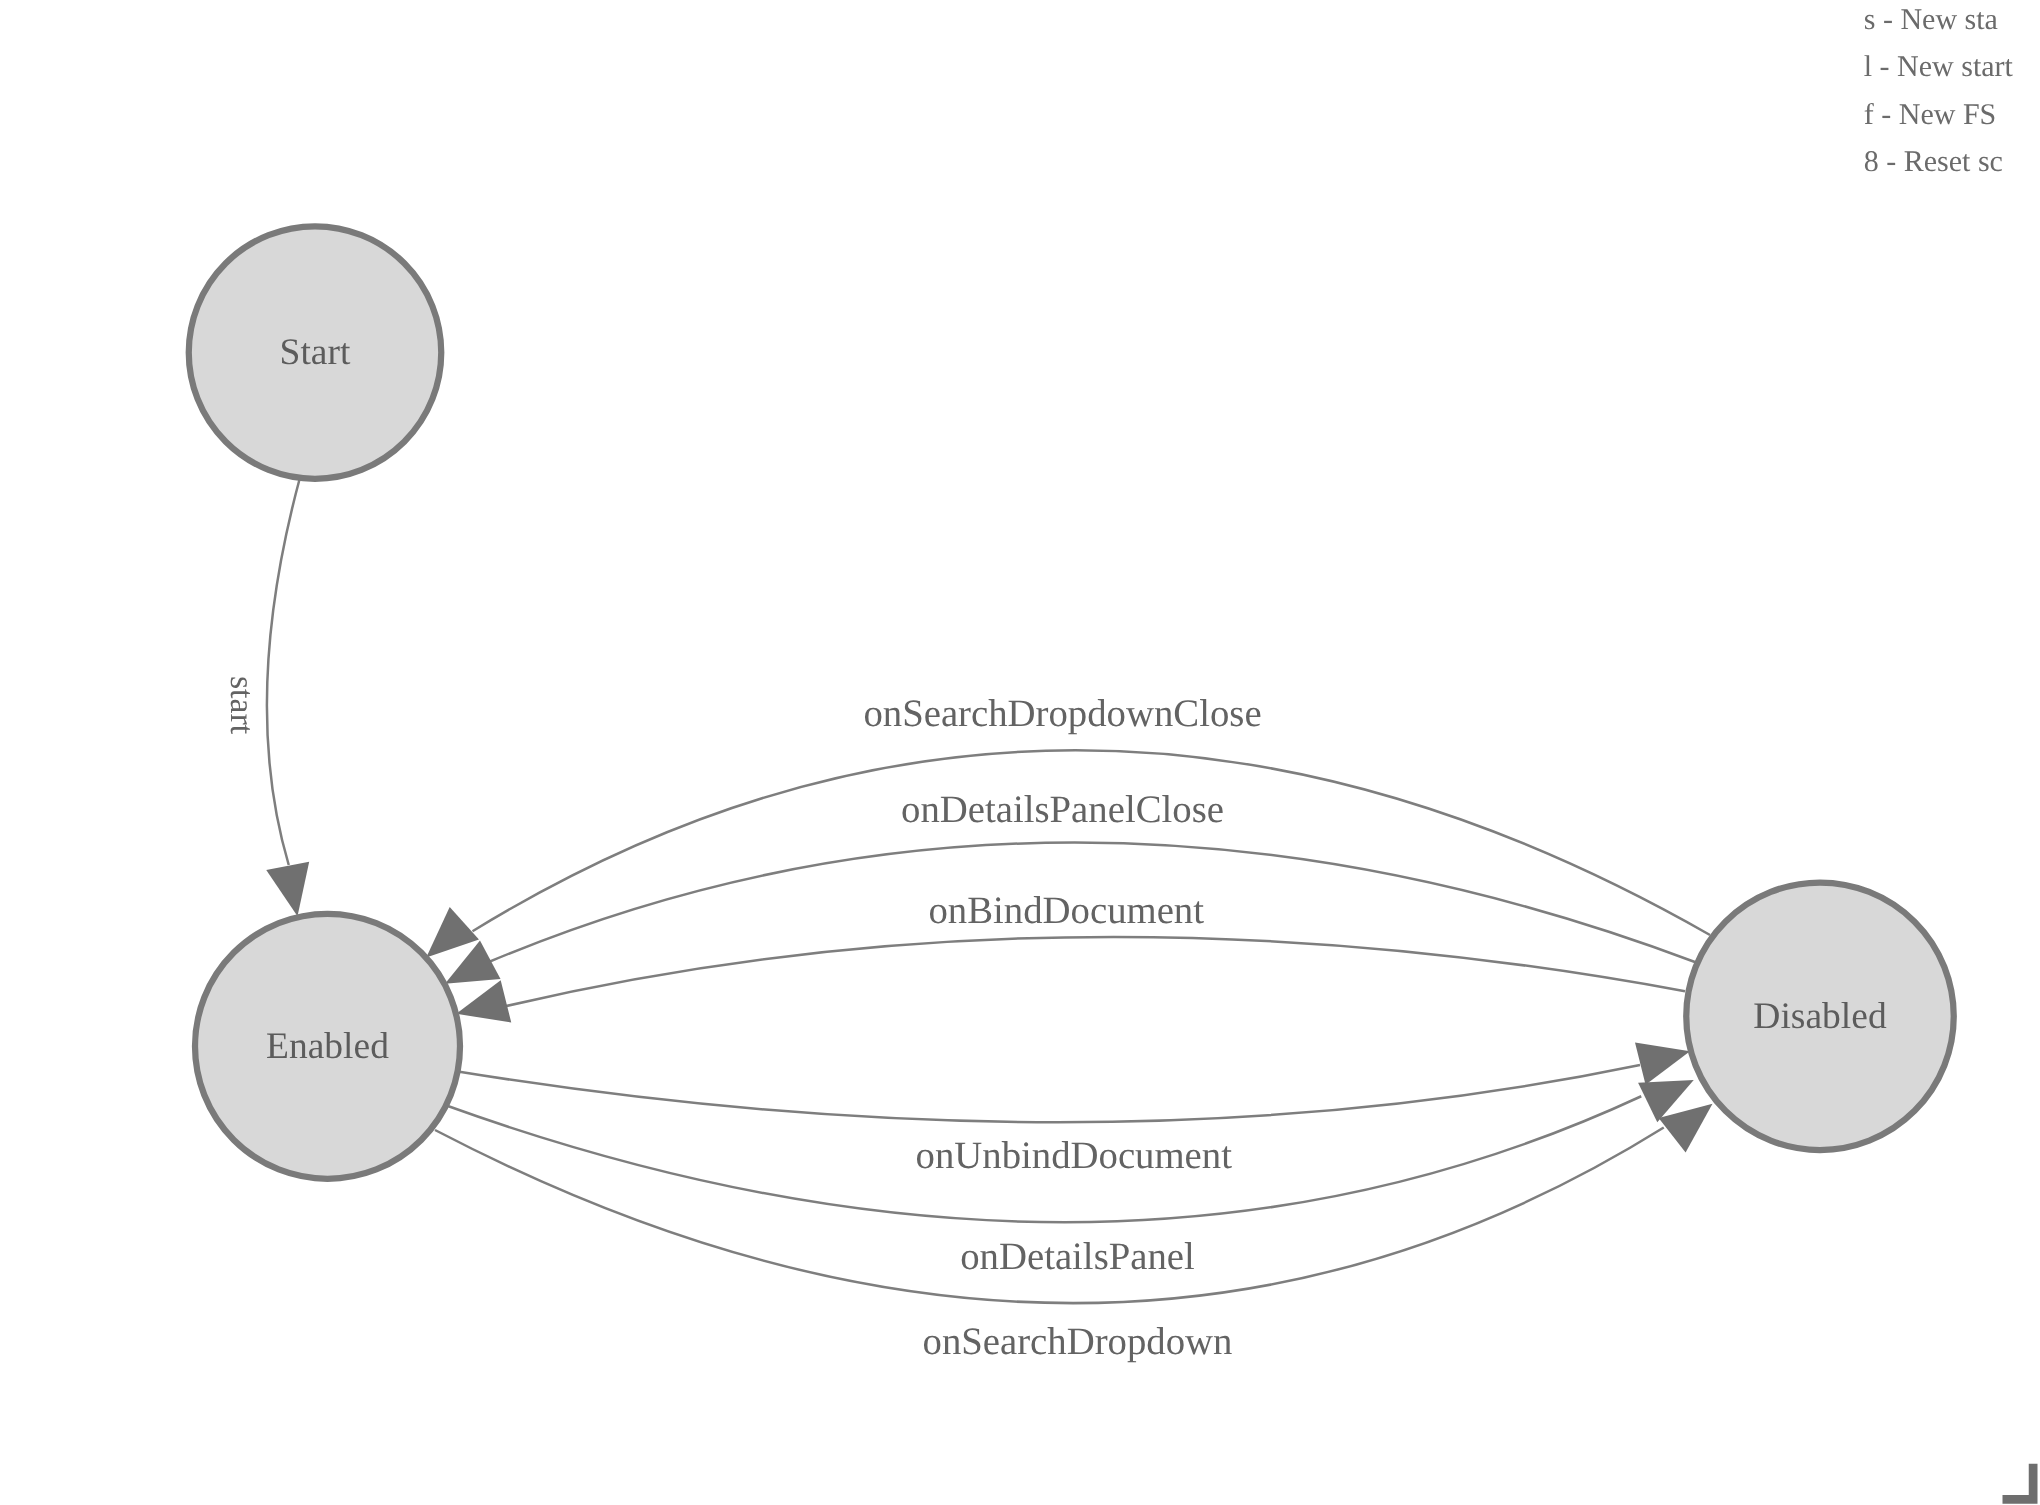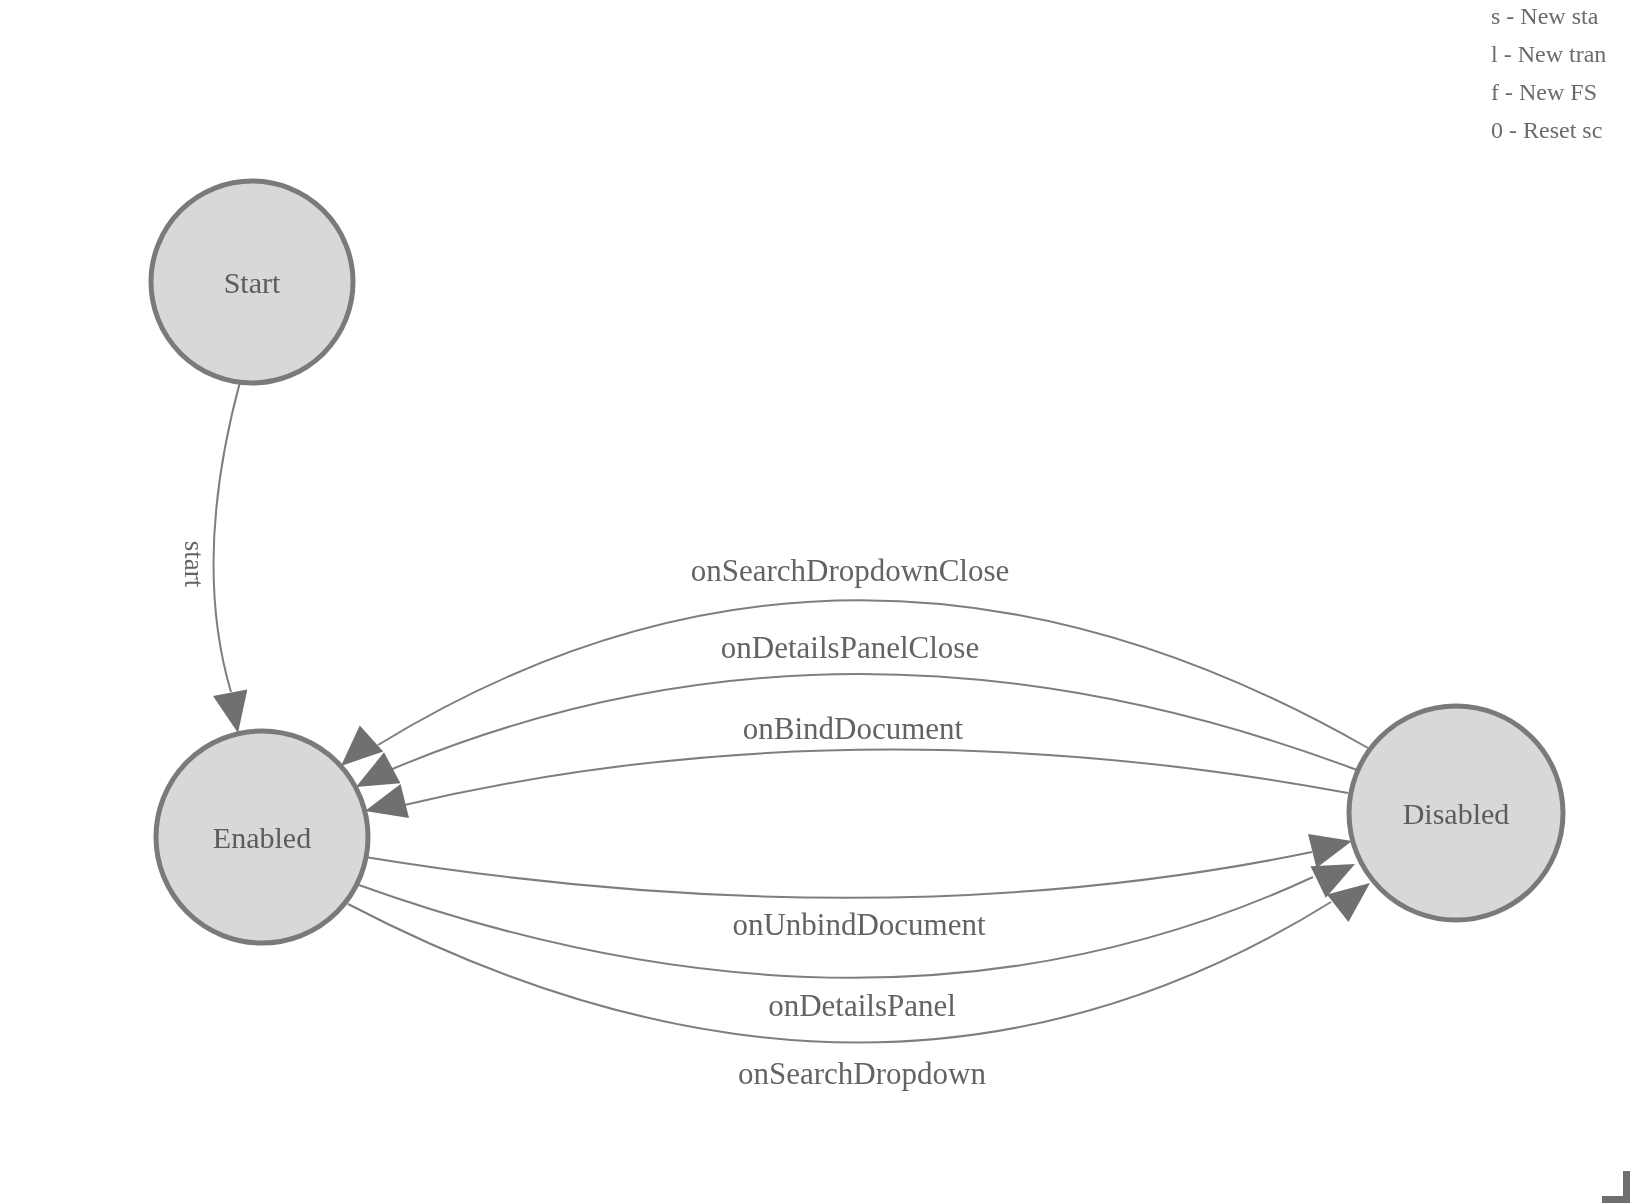--- a/index.html
+++ b/index.html
@@ -94,17 +94,17 @@
       <text x="252" y="282" class="node-label" dominant-baseline="central">Start</text>
       <circle cx="262" cy="837" r="106" class="node-circle"></circle>
       <text x="262" y="837" class="node-label" dominant-baseline="central">Enabled</text>
       <circle cx="1456" cy="813" r="107" class="node-circle"></circle>
       <text x="1456" y="813" class="node-label" dominant-baseline="central">Disabled</text>
       <polyline points="1602,1199.5 1626.5,1199.5 1626.5,1171" class="corner-mark"></polyline>
     </svg>
 
   <div id="legend" style="color: rgb(107, 107, 107);">
     <div>s - New sta</div>
-    <div>l - New tran</div>
+    <div>l - New start</div>
     <div>f - New FS</div>
-    <div>0 - Reset sc</div>
+    <div>8 - Reset sc</div>
   </div>
 </div>
 
 </body></html>

